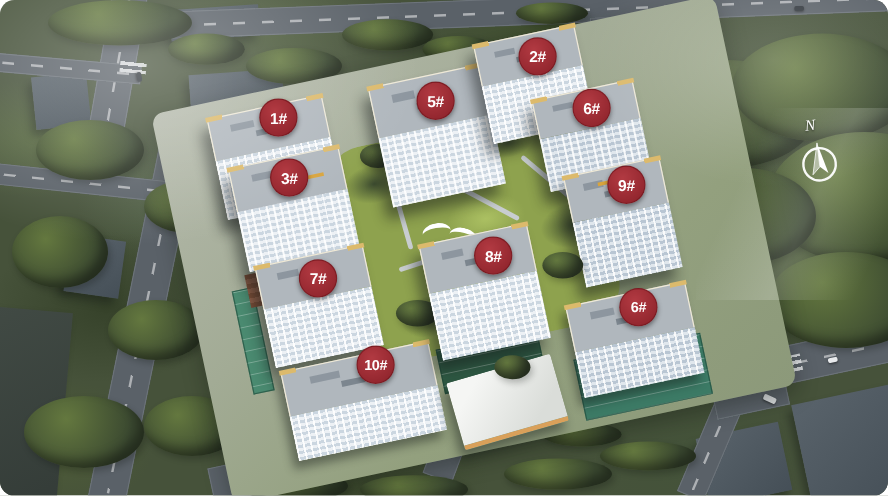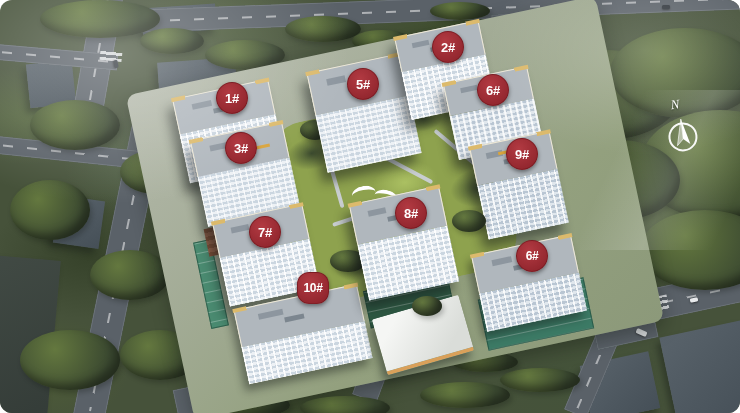--- a/index.html
+++ b/index.html
@@ -236,21 +236,21 @@
   <div class="clump" style="left:412px;top:296px;width:30px;height:20px;z-index:22;"></div>
 
   <div class="badge" style="left:216px;top:82px;">1#</div>
   <div class="badge" style="left:432px;top:31px;">2#</div>
   <div class="badge" style="left:225px;top:132px;">3#</div>
   <div class="badge" style="left:347px;top:68px;">5#</div>
   <div class="badge" style="left:477px;top:74px;">6#</div>
   <div class="badge" style="left:249px;top:216px;">7#</div>
   <div class="badge" style="left:395px;top:197px;">8#</div>
   <div class="badge" style="left:506px;top:138px;">9#</div>
-  <div class="badge wide" style="left:297px;top:272px;border-radius:12px;">10#</div>
+  <div class="badge wide" style="left:297px;top:288px;">10#</div>
   <div class="badge wide" style="left:516px;top:240px;">6#</div>
 
   <div class="compass">
     <span class="n">N</span>
     <svg width="40" height="44" viewBox="0 0 40 44">
       <circle cx="20" cy="27" r="13.5" fill="none" stroke="#ffffff" stroke-width="2" opacity="0.95"></circle>
       <polygon points="20,9 13.5,35 20,29" fill="rgba(255,255,255,0.45)" stroke="#ffffff" stroke-width="0.6"></polygon>
       <polygon points="20,9 26.5,35 20,29" fill="#ffffff"></polygon>
     </svg>
   </div>

